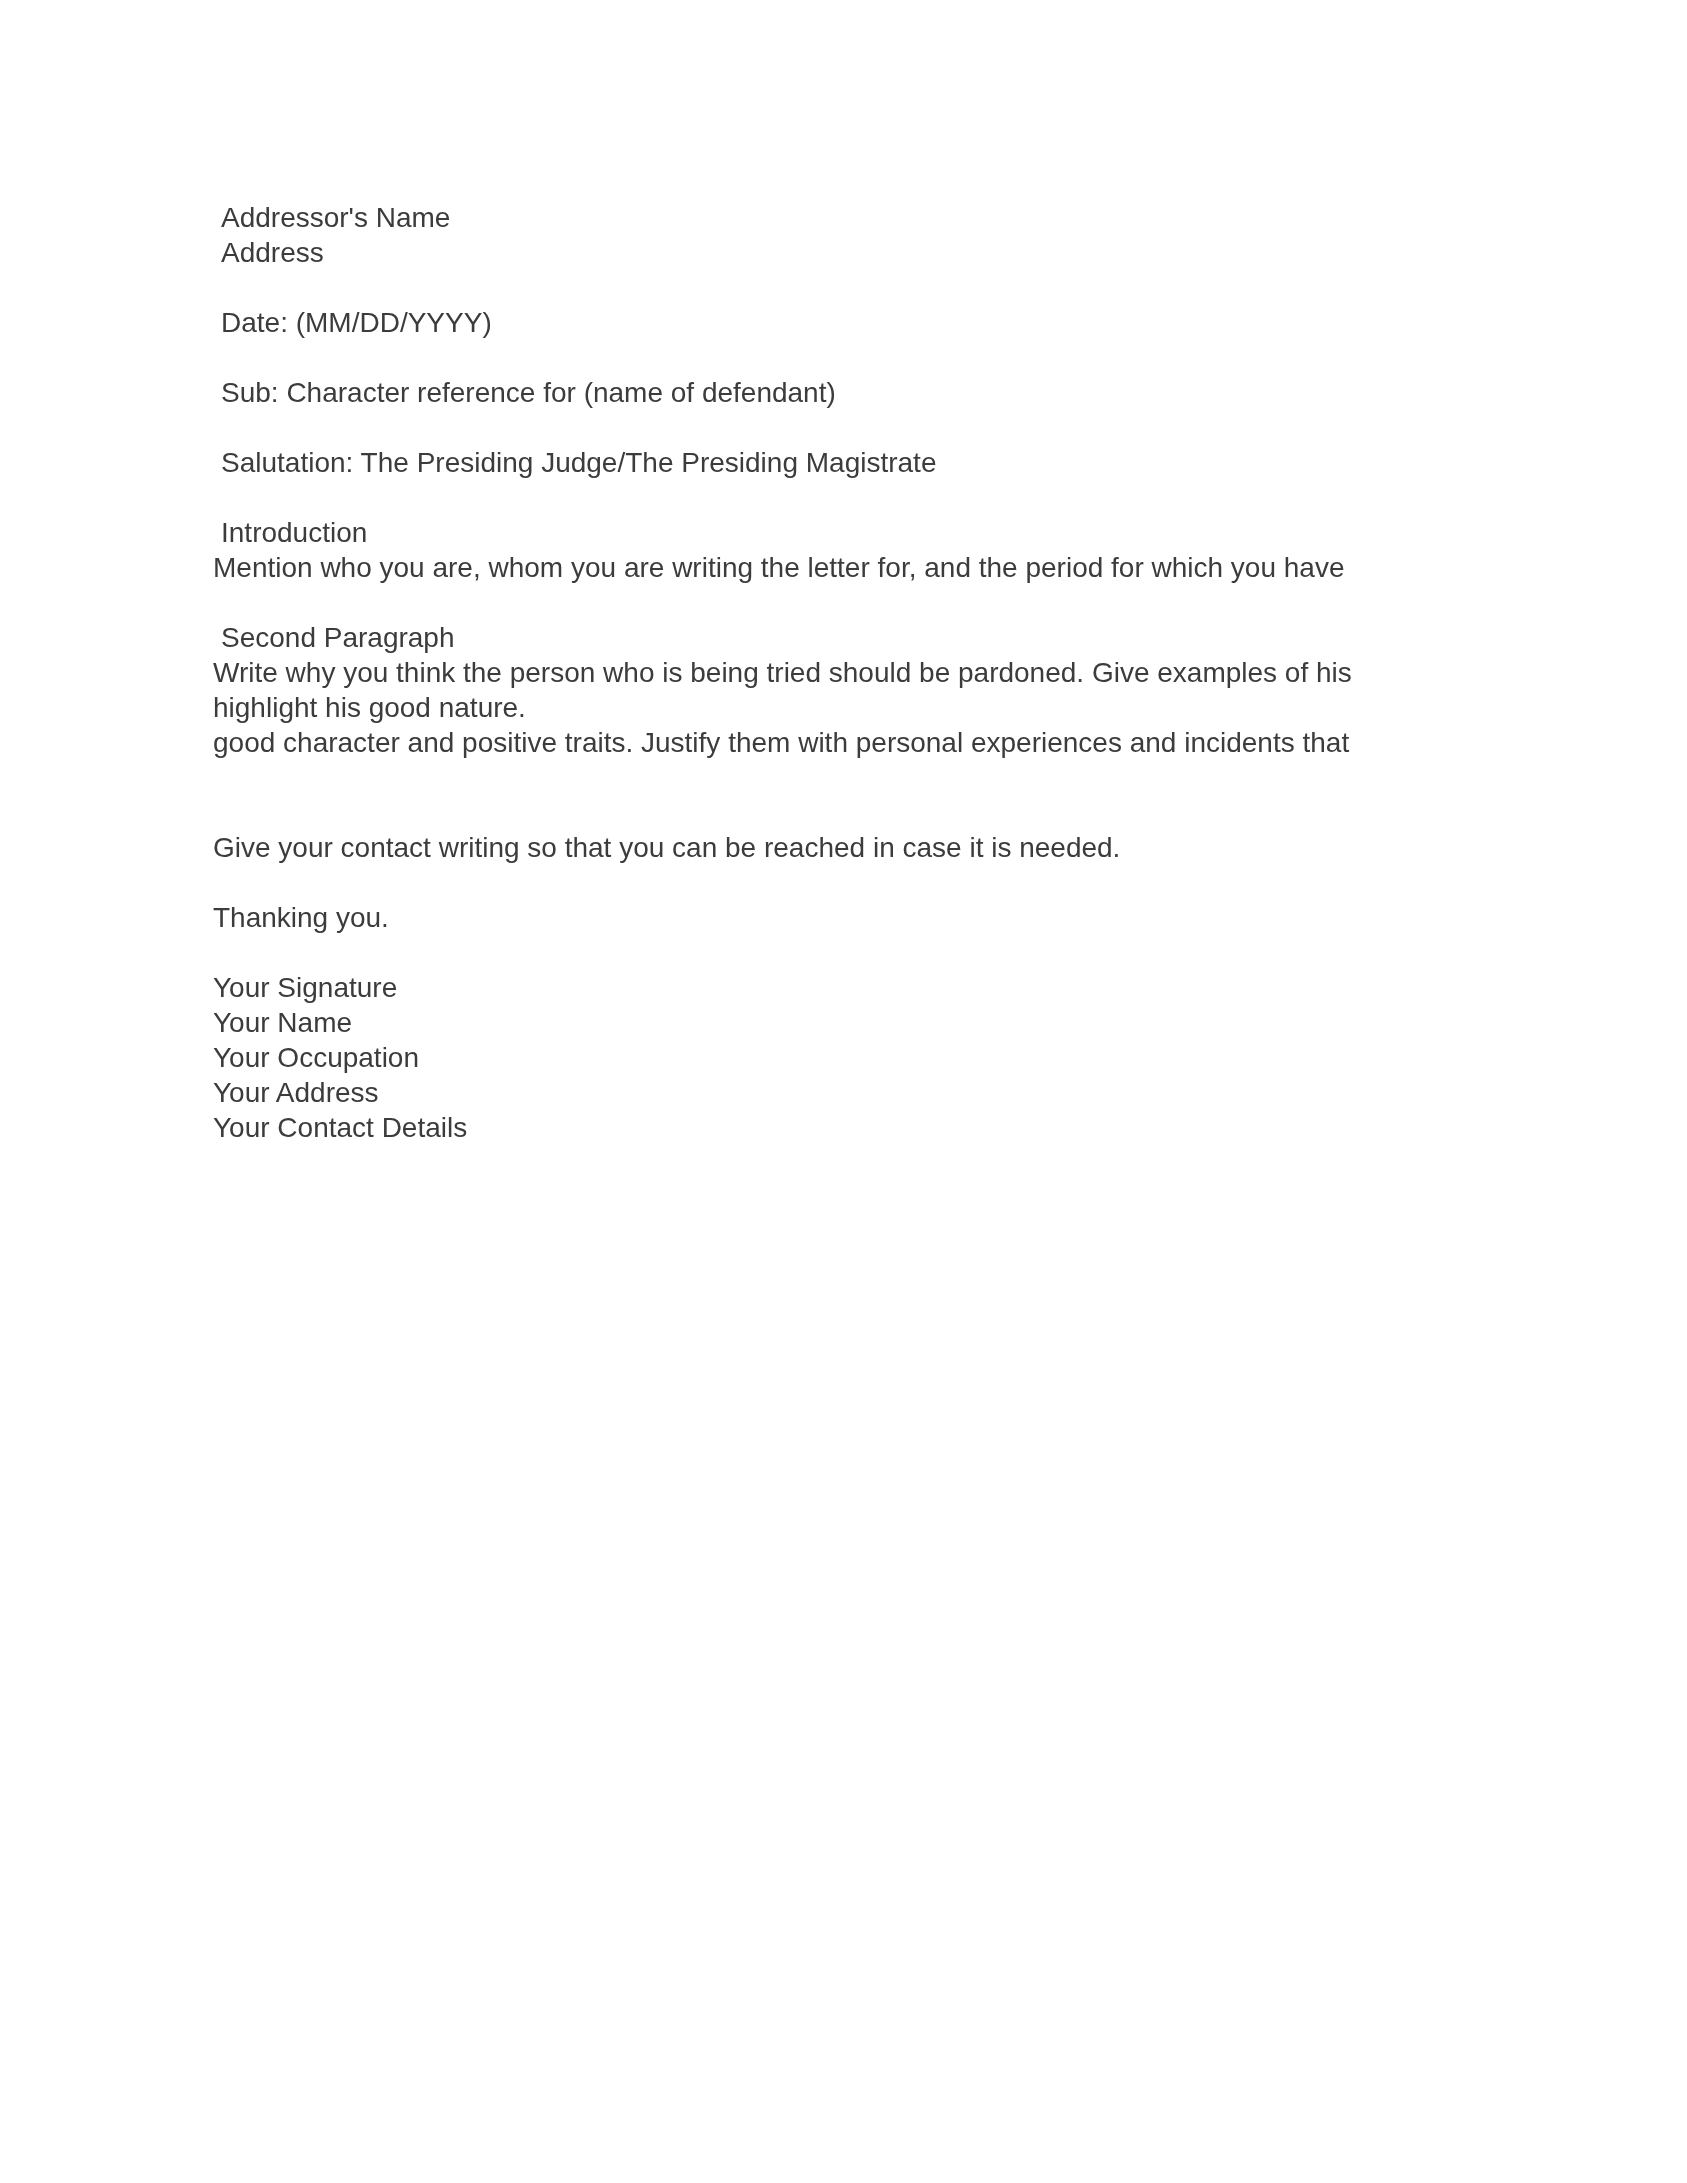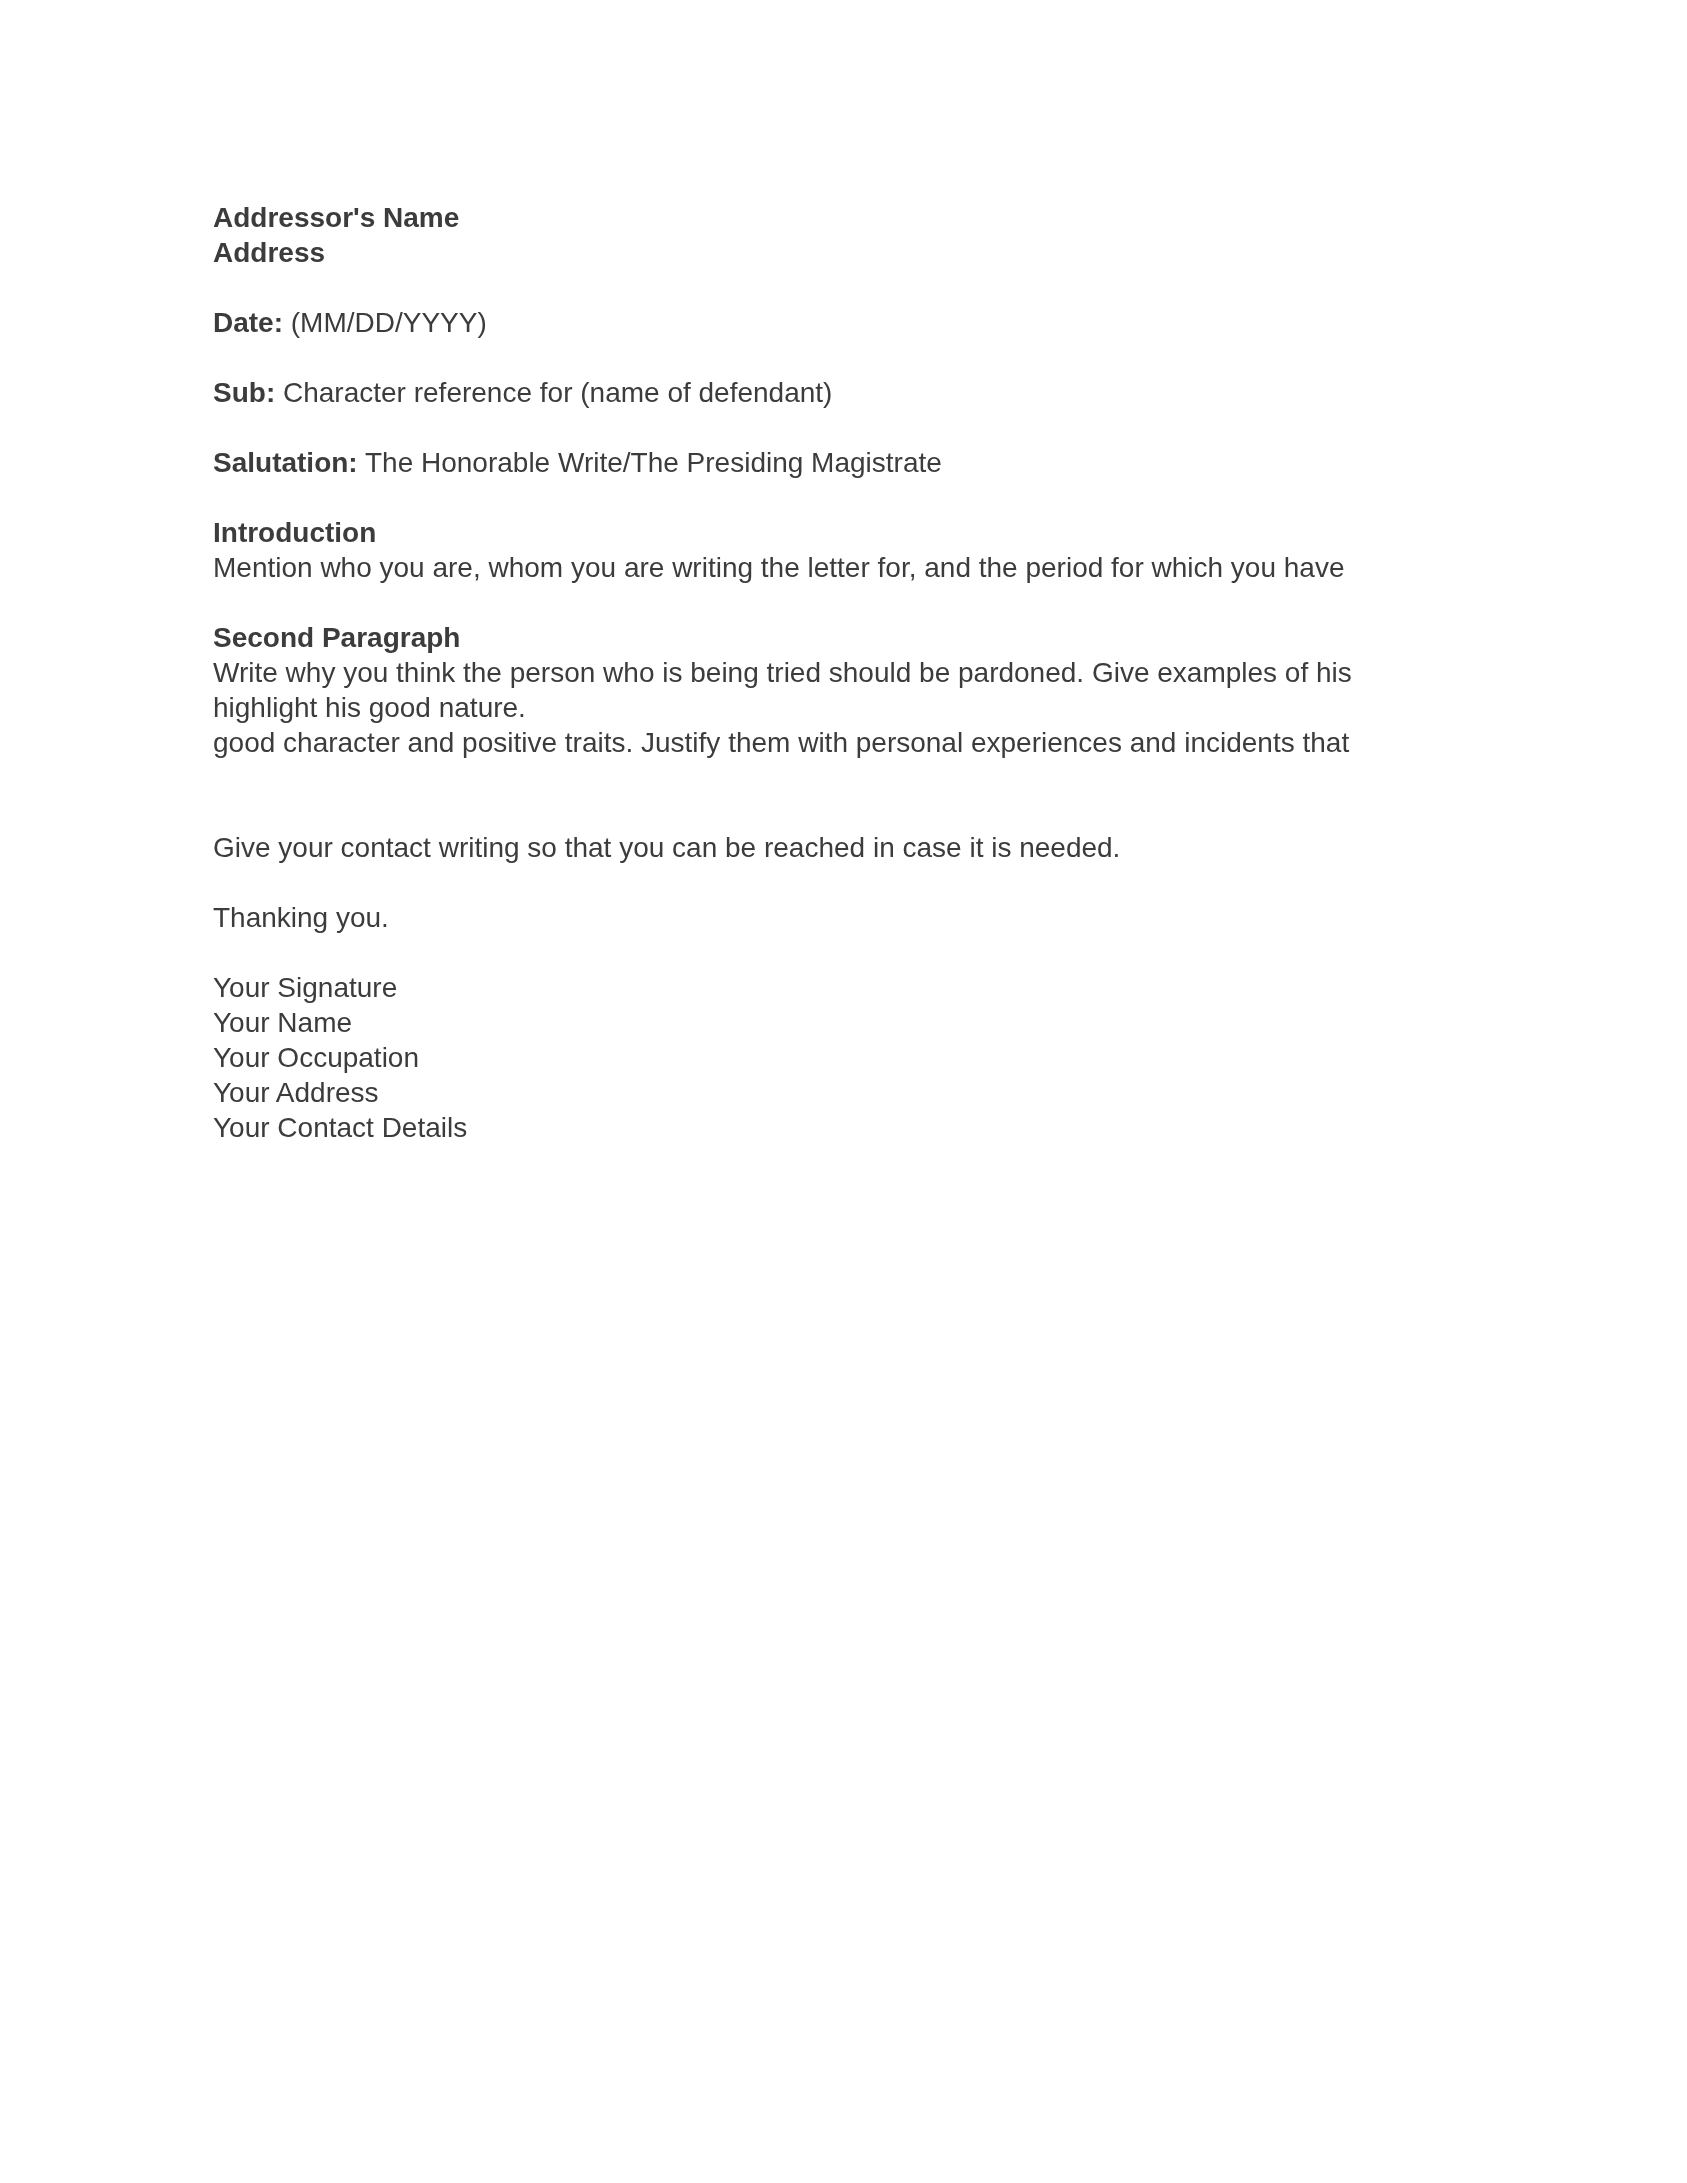--- a/index.html
+++ b/index.html
@@ -25,21 +25,21 @@
     }
     .line {
       display: block;
       white-space: nowrap;
       height: 35px;
     }
     .blank {
       display: block;
       height: 35px;
     }
-    .b { font-weight: bold; }
+    .b { font-weight: normal; margin-left: 8px; }
   </style>
 </head>
 <body>
 
 <div class="page">
 
   <div>
     <span class="line b">Addressor's Name</span>
     <span class="line b">Address</span>
   </div>
@@ -55,21 +55,21 @@
 
   <div class="line">
     <span class="b">Sub:</span>
     <span>Character reference for (name of defendant)</span>
   </div>
 
   <span class="blank"></span>
 
   <div class="line">
     <span class="b">Salutation:</span>
-    <span>The Honorable Write/The Presiding Magistrate</span>
+    <span>The Presiding Judge/The Presiding Magistrate</span>
   </div>
 
   <span class="blank"></span>
 
   <div>
     <span class="line b">Introduction</span>
     <span class="line">Mention who you are, whom you are writing the letter for, and the period for which you have</span>
   </div>
 
   <span class="blank"></span>

